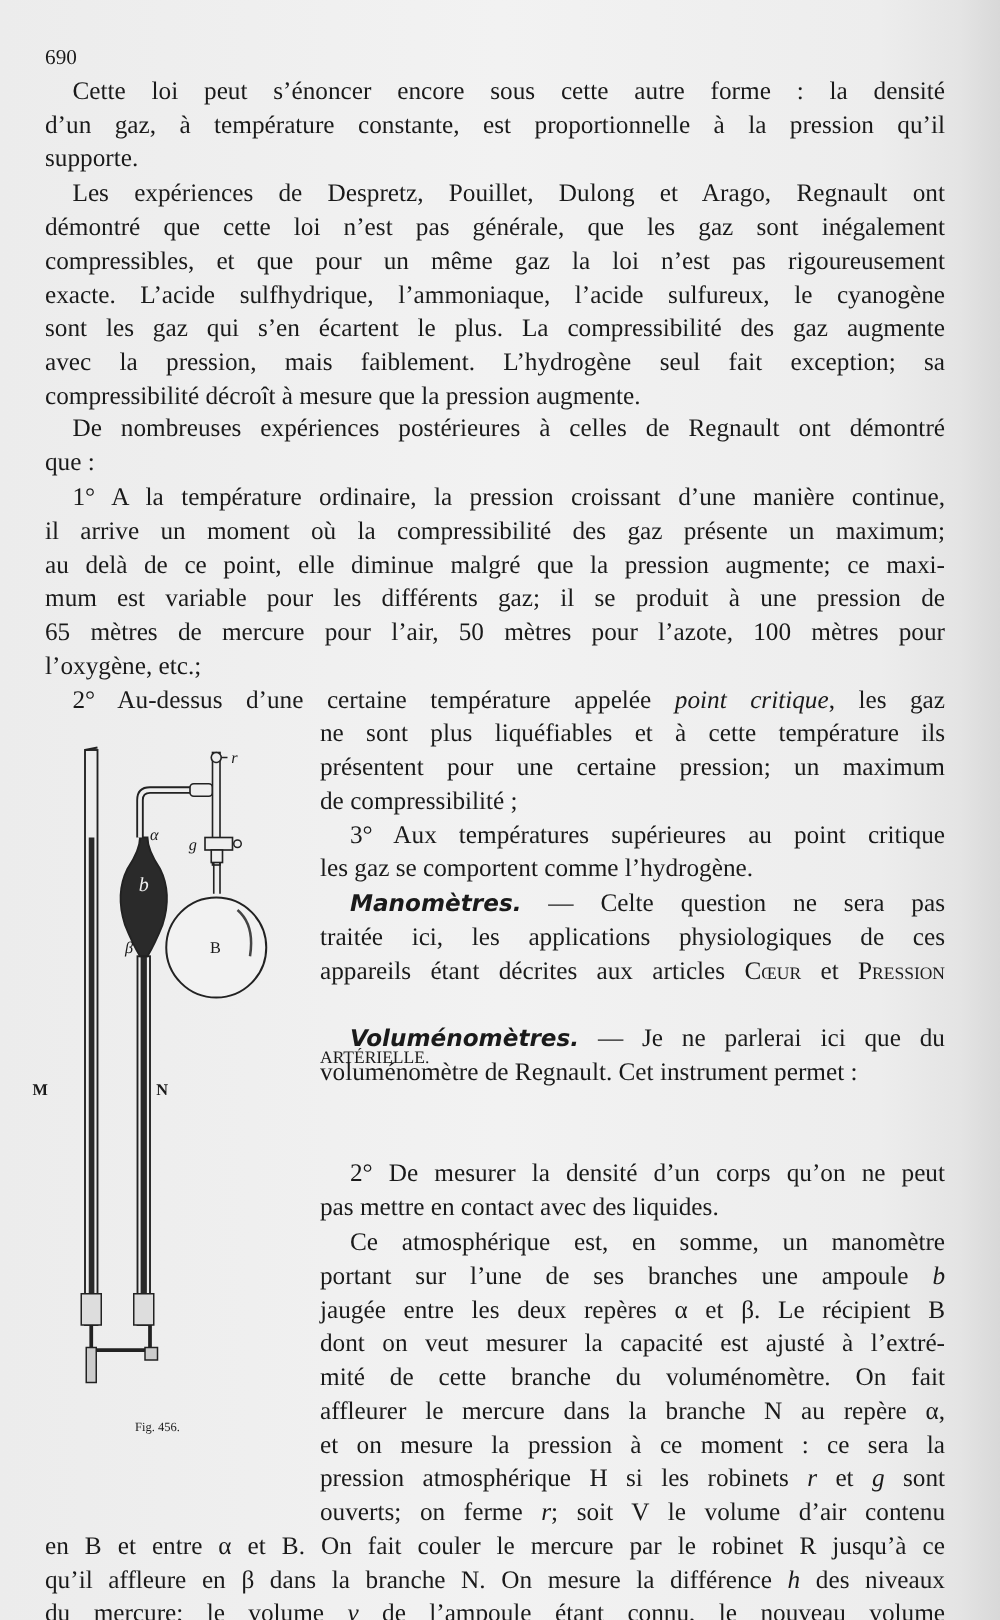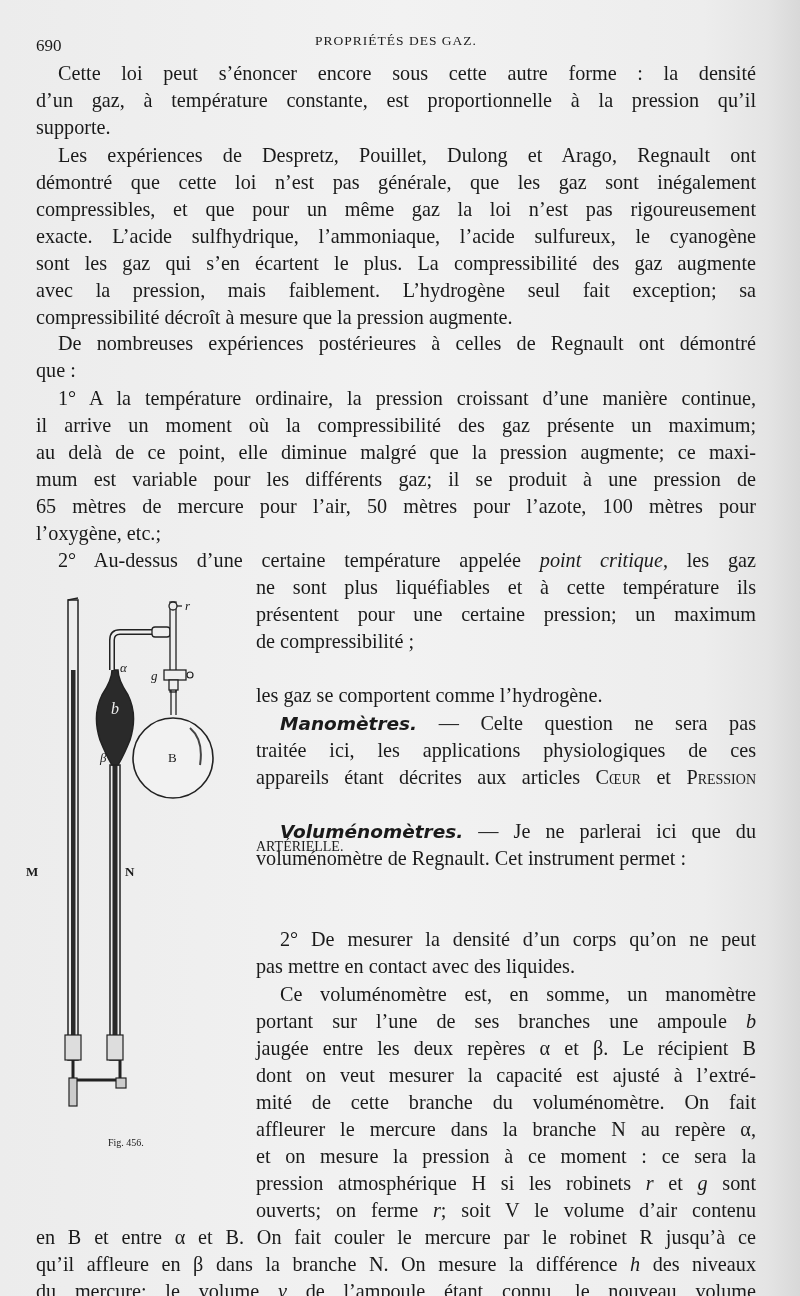--- a/index.html
+++ b/index.html
@@ -30,21 +30,20 @@
     .caption { position: absolute; left: 108px; top: 1137px; font-size: 10px; }
     .fig-label { position: absolute; font-size: 13px; font-family: "Liberation Serif", serif; }
   </style>
 </head>
 <body>
 
 <div class="page">
 
   <div class="header">
     <span class="page-num">690</span>
-    <div class="running-title">PROPRIÉTÉS DES GAZ.</div>
   </div>
 
   <div class="line ind" style="top:60px">Cette loi peut s’énoncer encore sous cette autre forme : la densité</div>
   <div class="line full" style="top:87px">d’un gaz, à température constante, est proportionnelle à la pression qu’il</div>
   <div class="line full last" style="top:114px">supporte.</div>
 
   <div class="line ind" style="top:142px">Les expériences de Despretz, Pouillet, Dulong et Arago, Regnault ont</div>
   <div class="line full" style="top:169px">démontré que cette loi n’est pas générale, que les gaz sont inégalement</div>
   <div class="line full" style="top:196px">compressibles, et que pour un même gaz la loi n’est pas rigoureusement</div>
   <div class="line full" style="top:223px">exacte. L’acide sulfhydrique, l’ammoniaque, l’acide sulfureux, le cyanogène</div>
@@ -62,41 +61,42 @@
   <div class="line full" style="top:493px">65 mètres de mercure pour l’air, 50 mètres pour l’azote, 100 mètres pour</div>
   <div class="line full last" style="top:520px">l’oxygène, etc.;</div>
 
   <div class="line ind" style="top:547px">
     <span>2° Au-dessus d’une certaine température appelée </span><span class="it">point critique</span><span>, les gaz</span>
   </div>
   <div class="line narrow" style="top:574px">ne sont plus liquéfiables et à cette température ils</div>
   <div class="line narrow" style="top:601px">présentent pour une certaine pression; un maximum</div>
   <div class="line narrow last" style="top:628px">de compressibilité ;</div>
 
+  <div class="line narrow-ind" style="top:655px">3° Aux températures supérieures au point critique</div>
   <div class="line narrow last" style="top:682px">les gaz se comportent comme l’hydrogène.</div>
 
   <div class="line narrow-ind" style="top:710px">
     <span class="heading-it">Manomètres.</span><span> — Celte question ne sera pas</span>
   </div>
   <div class="line narrow" style="top:737px">traitée ici, les applications physiologiques de ces</div>
   <div class="line narrow" style="top:764px">
     <span>appareils étant décrites aux articles </span><span class="sc">Cœur</span><span> et </span><span class="sc">Pression</span>
   </div>
   <div class="line narrow last sc" style="top:834px; font-size:14px; text-transform:uppercase;">artérielle.</div>
 
   <div class="line narrow-ind" style="top:818px">
     <span class="heading-it">Voluménomètres.</span><span> — Je ne parlerai ici que du</span>
   </div>
   <div class="line narrow last" style="top:845px">voluménomètre de Regnault. Cet instrument permet :</div>
 
 
   <div class="line narrow-ind" style="top:926px">2° De mesurer la densité d’un corps qu’on ne peut</div>
   <div class="line narrow last" style="top:953px">pas mettre en contact avec des liquides.</div>
 
-  <div class="line narrow-ind" style="top:981px">Ce voluménomètre est, en somme, un manomètre</div>
+  <div class="line narrow-ind" style="top:981px">Ce atmosphérique est, en somme, un manomètre</div>
   <div class="line narrow" style="top:1008px">
     <span>portant sur l’une de ses branches une ampoule </span><span class="it">b</span>
   </div>
   <div class="line narrow" style="top:1035px">jaugée entre les deux repères α et β. Le récipient B</div>
   <div class="line narrow" style="top:1062px">dont on veut mesurer la capacité est ajusté à l’extré-</div>
   <div class="line narrow" style="top:1089px">mité de cette branche du voluménomètre. On fait</div>
   <div class="line narrow" style="top:1116px">affleurer le mercure dans la branche N au repère α,</div>
   <div class="line narrow" style="top:1143px">et on mesure la pression à ce moment : ce sera la</div>
   <div class="line narrow" style="top:1170px">
     <span>pression atmosphérique H si les robinets </span><span class="it">r</span><span> et </span><span class="it">g</span><span> sont</span>

